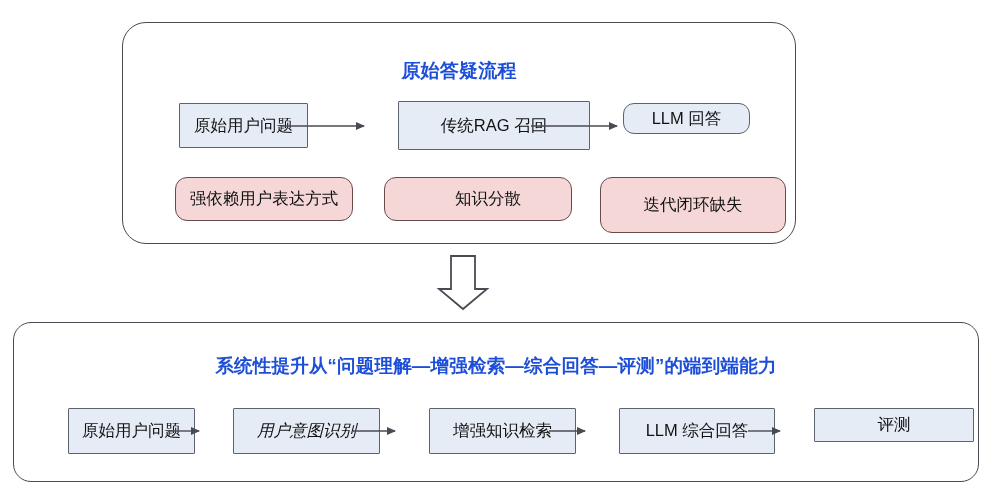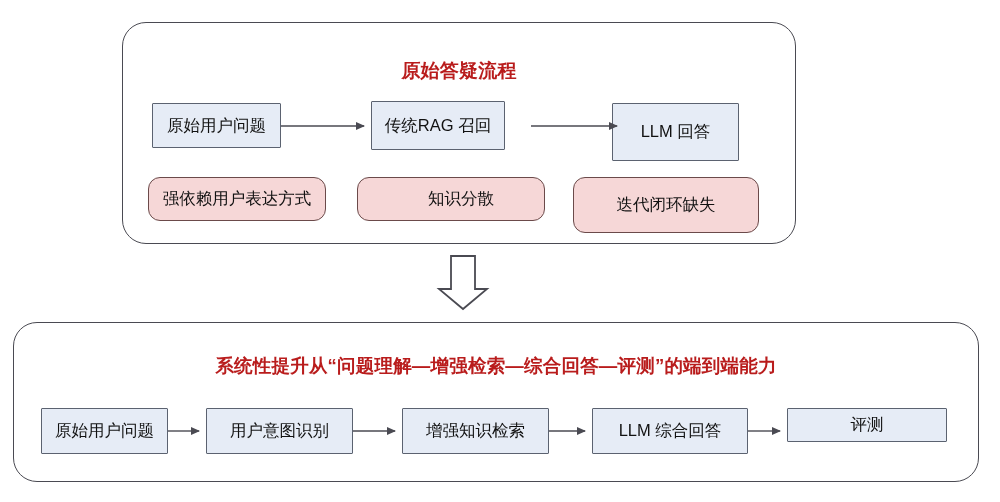--- a/index.html
+++ b/index.html
@@ -34,29 +34,30 @@
     left: 122px;
     top: 22px;
     width: 674px;
     height: 222px;
   }
   #panel-bottom {
     left: 13px;
     top: 322px;
     width: 966px;
     height: 160px;
+    border-radius: 18px;
   }
 
   
   .panel-title {
     position: absolute;
     width: 100%;
     text-align: center;
     font-weight: bold;
-    color: #b91c1c;
+    color: #1d4ed8;
     letter-spacing: 0.2px;
     white-space: nowrap;
   }
   #title-top {
     top: 35px;
     font-size: 19px;
   }
   #title-bottom {
     top: 30px;
     font-size: 18.5px;
@@ -65,45 +66,46 @@
   
   .node {
     position: absolute;
     box-sizing: border-box;
     display: flex;
     align-items: center;
     justify-content: center;
     font-size: 16.5px;
     color: #111111;
     white-space: nowrap;
+    margin-left: 27px;
   }
   .node.blue {
     background: #e6ecf6;
     border: 1.3px solid #5b6270;
     border-radius: 1px;
   }
   .node.pink {
     background: #f6d7d7;
     border: 1.3px solid #6b4a4a;
     border-radius: 12px;
   }
 
   
   #n-top-1 { left: 152px; top: 103px; width: 129px; height: 45px; }
-  #n-top-2 { left: 371px; top: 101px; width: 134px; height: 49px; }
-  #n-top-3 { left: 612px; top: 103px; width: 127px; height: 58px; }
+  #n-top-2 { left: 371px; top: 101px; width: 192px; height: 49px; }
+  #n-top-3 { left: 596px; top: 103px; width: 127px; height: 31px; border-radius: 11px; }
 
   
   #n-pink-1 { left: 148px; top: 177px; width: 178px; height: 44px; }
   #n-pink-2 { left: 357px; top: 177px; width: 188px; height: 44px; padding-left: 20px; }
   #n-pink-3 { left: 573px; top: 177px; width: 186px; height: 56px; }
 
   
   #n-bot-1 { left: 41px;  top: 408px; width: 127px; height: 46px; }
-  #n-bot-2 { left: 206px; top: 408px; width: 147px; height: 46px; }
+  #n-bot-2 { left: 206px; top: 408px; width: 147px; height: 46px; font-style: italic; }
   #n-bot-3 { left: 402px; top: 408px; width: 147px; height: 46px; }
   #n-bot-4 { left: 592px; top: 408px; width: 156px; height: 46px; }
   #n-bot-5 { left: 787px; top: 408px; width: 160px; height: 34px; }
 
   
   svg.connectors {
     position: absolute;
     left: 0; top: 0;
     width: 1000px;
     height: 502px;

